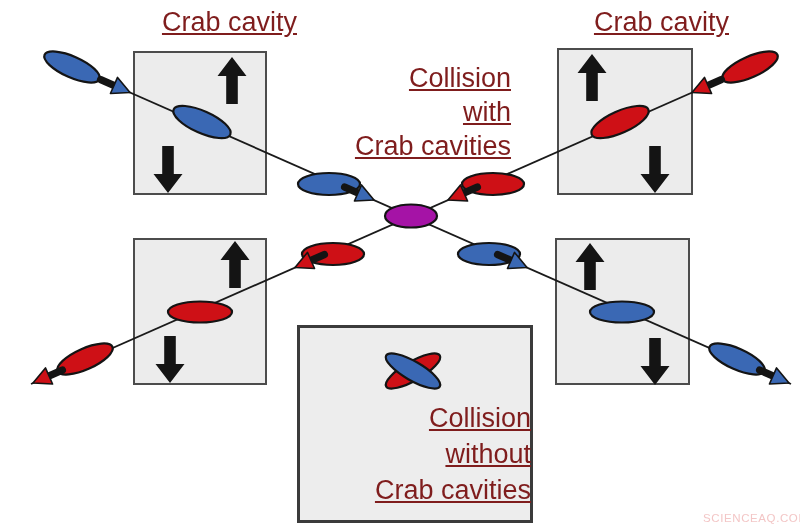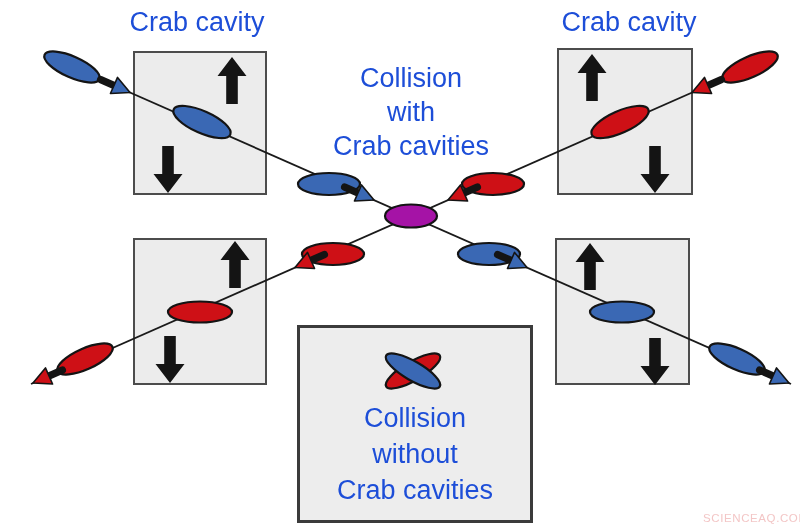--- a/index.html
+++ b/index.html
@@ -27,23 +27,24 @@
     background: #ededed;
     border: 3px solid #3b3b3b;
     box-sizing: border-box;
   }
   .overlay {
     position: absolute;
     left: 0; top: 0; width: 800px; height: 530px;
   }
   .caption {
     position: absolute;
-    color: #1d4ed8;
-    text-align: center;
+    color: #7f1d1d;
+    text-align: right;
     white-space: pre-line;
+    text-decoration: underline;
   }
   .title { font-size: 27px; line-height: 30px; top: 7px; width: 200px; }
   .title-left  { left: 97px; }
   .title-right { left: 529px; }
   .center-caption { left: 311px; top: 61px; width: 200px; font-size: 27px; line-height: 34px; }
   .legend-caption { left: 299px; top: 400px; width: 232px; font-size: 27px; line-height: 36px; }
   .watermark {
     position: absolute;
     left: 703px; top: 512px;
     font-size: 11.5px;

